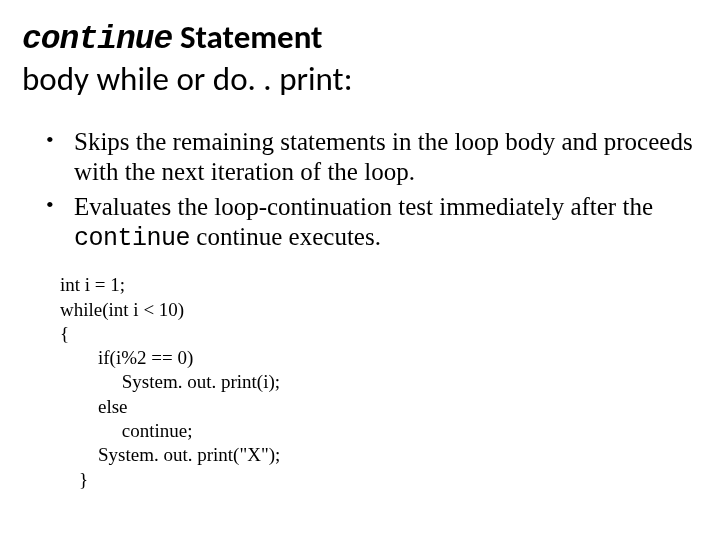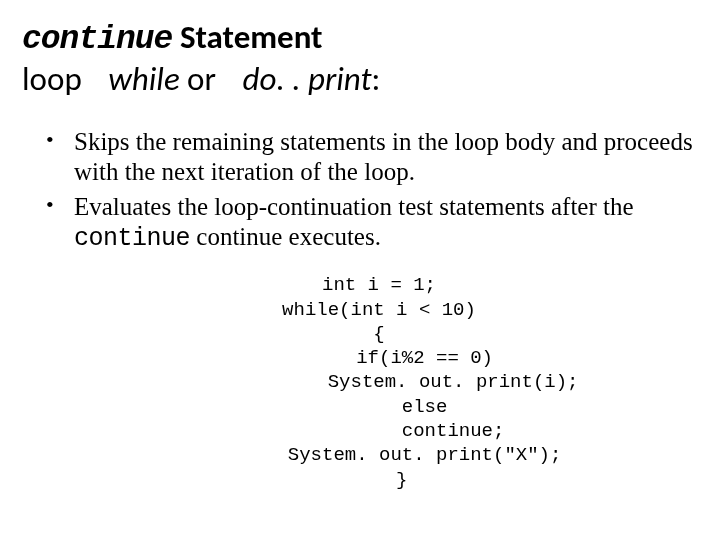--- a/index.html
+++ b/index.html
@@ -27,22 +27,20 @@
   .title .kw-continue {
     font-family: "Courier New", monospace;
     font-style: italic;
     font-weight: 700;
     letter-spacing: -1px;
   }
   .title .stmt {
     font-weight: 700;
   }
   .title .ital {
-    font-style: italic;
-    margin-left: 19px;
   }
   ul.bullets {
     margin: 0 0 20px 0;
     padding: 0 0 0 44px;
     list-style: none;
     font-family: "Times New Roman", Times, serif;
     font-size: 25px;
     line-height: 1.18;
   }
   ul.bullets li {
@@ -56,43 +54,42 @@
     left: -20px;
     top: 0;
     font-size: 22px;
   }
   .inline-mono {
     font-family: "Courier New", monospace;
     letter-spacing: -0.5px;
   }
   pre.code {
     margin: 4px 0 16px 38px;
-    font-family: Liberation Mono, monospace;
+    font-family: Liberation Serif, serif;
     font-size: 19px;
     line-height: 1.28;
     white-space: pre;
-    text-align: center;
   }
 </style>
 </head>
 <body>
 
 <div class="slide">
 
   <h1 class="title">
     <span class="kw-continue">continue</span><span class="stmt"> Statement</span><br>
-    <span>loop </span><span class="ital">while</span><span> or </span><span class="ital">do. . print</span><span>:</span>
+    <span>body </span><span class="ital">while</span><span> or </span><span class="ital">do. . print</span><span>:</span>
   </h1>
 
   <ul class="bullets">
     <li>
       <span>Skips the remaining statements in the loop body and proceeds with the next iteration of the loop.</span>
     </li>
     <li>
-      <span>Evaluates the loop-continuation test statements after the </span><span class="inline-mono">continue</span><span> continue executes.</span>
+      <span>Evaluates the loop-continuation test immediately after the </span><span class="inline-mono">continue</span><span> continue executes.</span>
     </li>
   </ul>
 
   <pre class="code">int i = 1;
 while(int i &lt; 10)
 {
         if(i%2 == 0)
              System. out. print(i);
         else
              continue;

